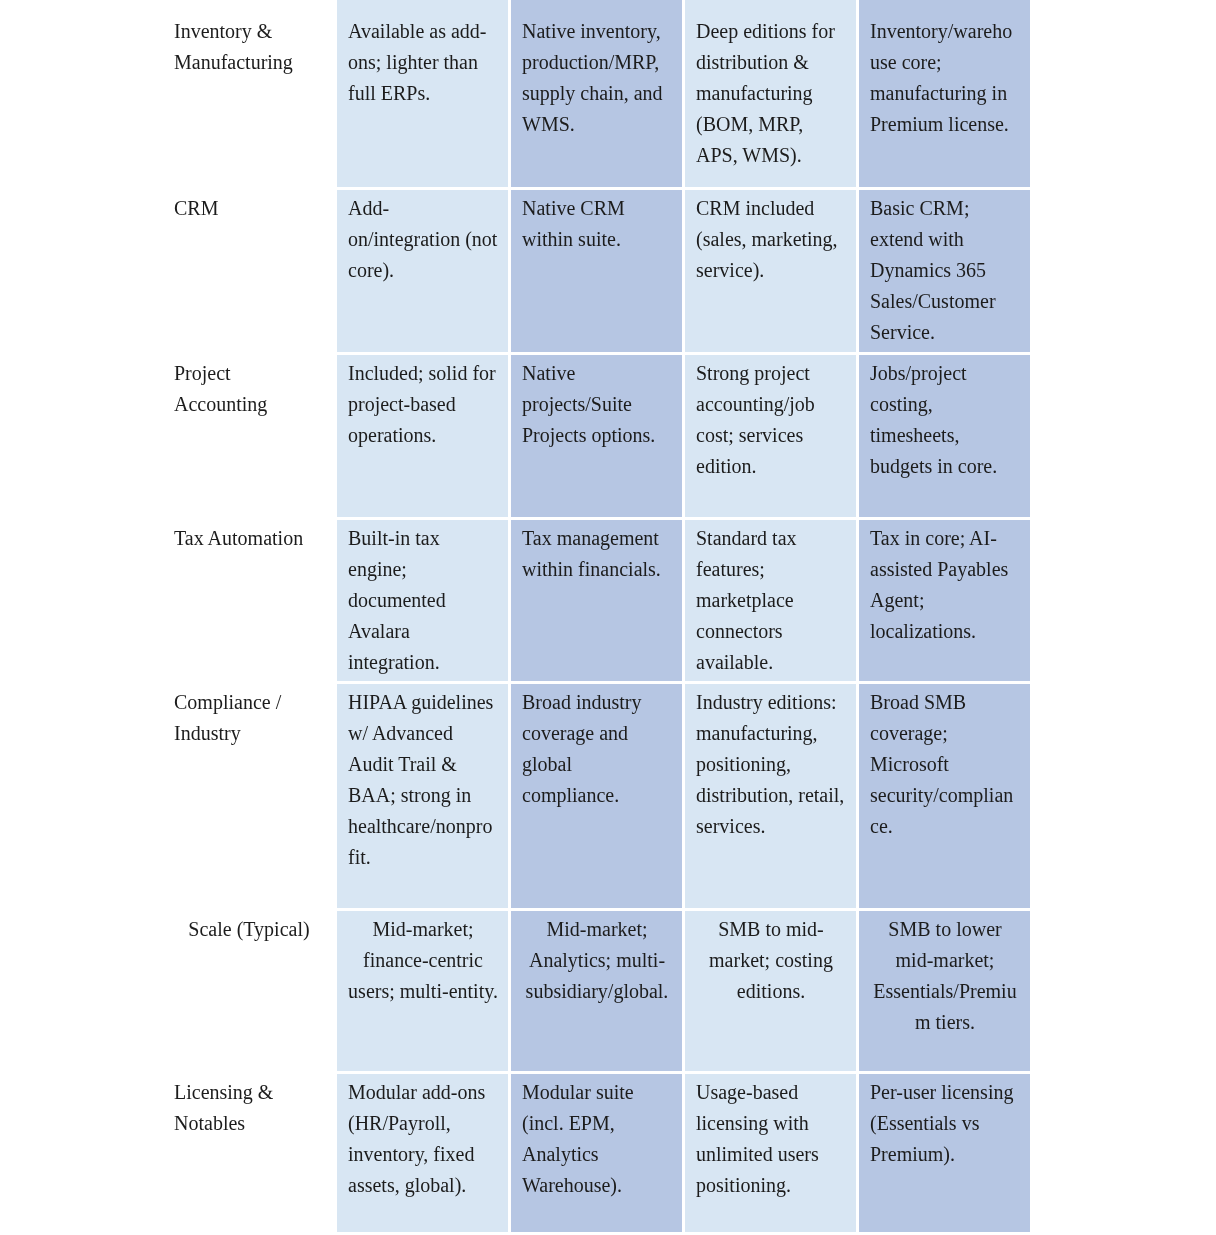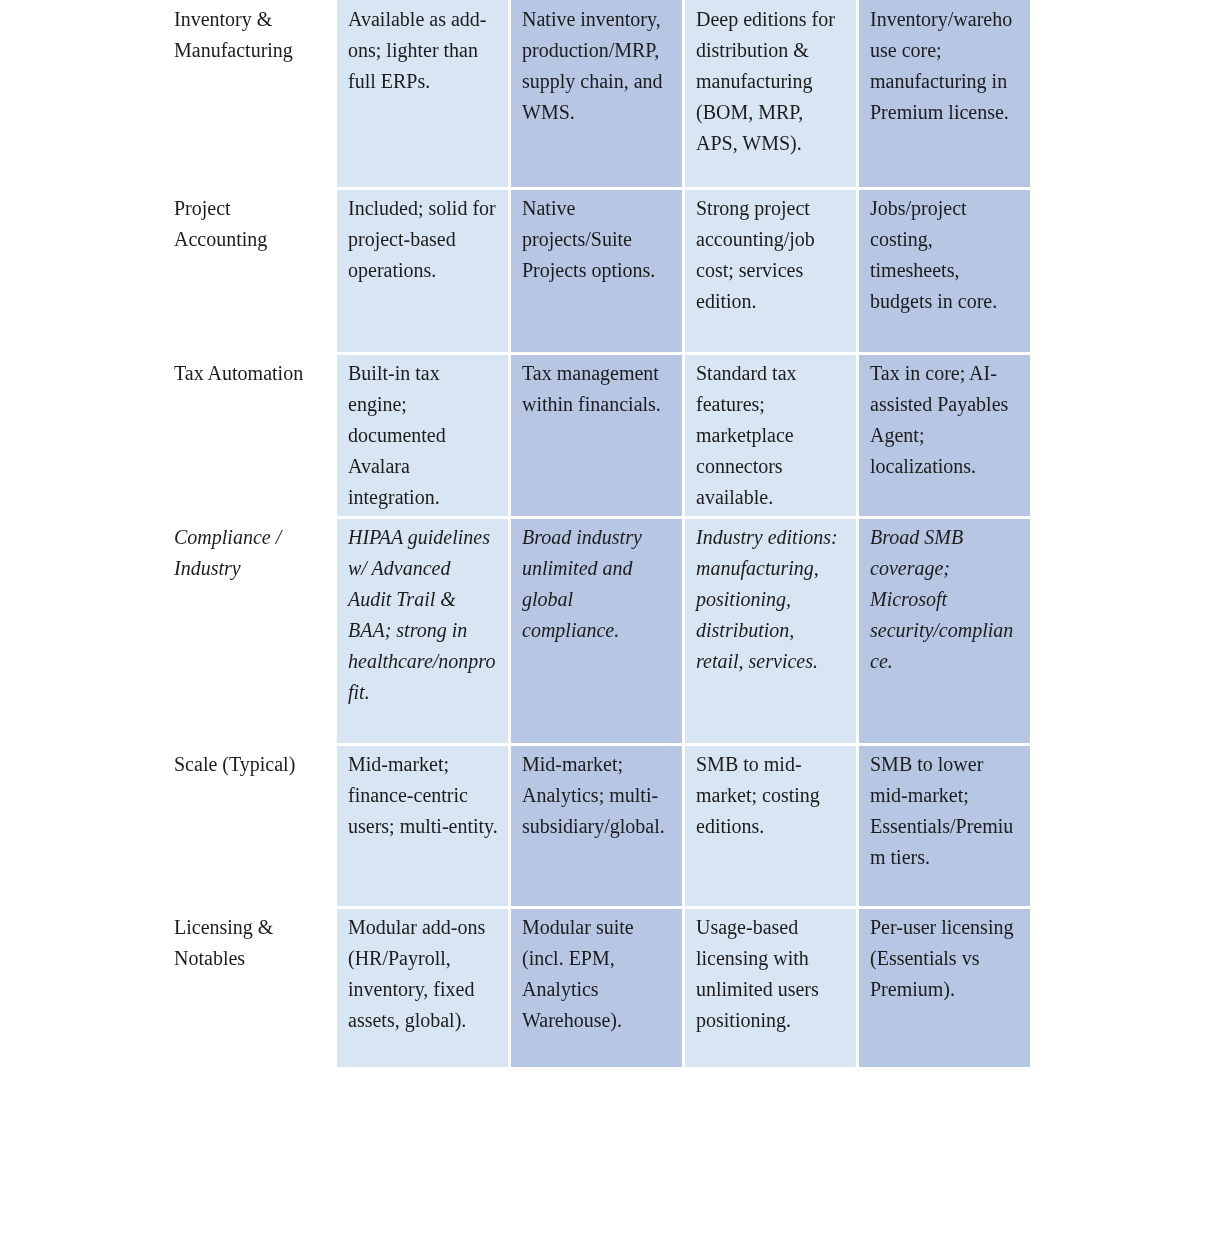--- a/index.html
+++ b/index.html
@@ -27,26 +27,26 @@
     vertical-align: top;
     font-size: 20px;
     line-height: 31px;
     padding: 3px 10px 0 11px;
     overflow-wrap: break-word;
     word-break: break-word;
   }
   td.label-cell { background: transparent; }
   td.band-light { background: var(--band-light, #d8e6f3); margin-top: 9px; }
   td.band-dark  { background: var(--band-dark,  #b6c6e3); }
-  tr.r1 td { height: 187px; padding-top: 4px; }
+  tr.r1 td { height: 187px; padding-top: 16px; }
   tr.r2 td { height: 162px; }
   tr.r3 td { height: 162px; }
   tr.r4 td { height: 161px; }
-  tr.r5 td { height: 224px; font-style: italic; }
-  tr.r6 td { height: 160px; }
+  tr.r5 td { height: 224px; }
+  tr.r6 td { height: 160px; text-align: center; }
   tr.r7 td { height: 158px; }
 </style>
 </head>
 <body style="color: rgb(28, 28, 28); background: rgb(255, 255, 255);">
 
 <table class="compare">
   <colgroup>
     <col>
       <col>
       <col>
@@ -54,38 +54,45 @@
       <col>
   </colgroup>
   <tbody>
     <tr class="r1">
       <td class="label-cell">Inventory &amp; Manufacturing</td>
       <td class="band-light">Available as add-ons; lighter than full ERPs.</td>
       <td class="band-dark">Native inventory, production/MRP, supply chain, and WMS.</td>
       <td class="band-light">Deep editions for distribution &amp; manufacturing (BOM, MRP, APS, WMS).</td>
       <td class="band-dark">Inventory/warehouse core; manufacturing in Premium license.</td>
     </tr>
+    <tr class="r2">
+      <td class="label-cell">CRM</td>
+      <td class="band-light">Add-on/integration (not core).</td>
+      <td class="band-dark">Native CRM within suite.</td>
+      <td class="band-light">CRM included (sales, marketing, service).</td>
+      <td class="band-dark">Basic CRM; extend with Dynamics 365 Sales/Customer Service.</td>
+    </tr>
     <tr class="r3">
       <td class="label-cell">Project Accounting</td>
       <td class="band-light">Included; solid for project-based operations.</td>
       <td class="band-dark">Native projects/Suite Projects options.</td>
       <td class="band-light">Strong project accounting/job cost; services edition.</td>
       <td class="band-dark">Jobs/project costing, timesheets, budgets in core.</td>
     </tr>
     <tr class="r4">
       <td class="label-cell">Tax Automation</td>
       <td class="band-light">Built-in tax engine; documented Avalara integration.</td>
       <td class="band-dark">Tax management within financials.</td>
       <td class="band-light">Standard tax features; marketplace connectors available.</td>
       <td class="band-dark">Tax in core; AI-assisted Payables Agent; localizations.</td>
     </tr>
     <tr class="r5">
       <td class="label-cell">Compliance / Industry</td>
       <td class="band-light">HIPAA guidelines w/ Advanced Audit Trail &amp; BAA; strong in healthcare/nonprofit.</td>
-      <td class="band-dark">Broad industry unlimited and global compliance.</td>
+      <td class="band-dark">Broad industry coverage and global compliance.</td>
       <td class="band-light">Industry editions: manufacturing, positioning, distribution, retail, services.</td>
       <td class="band-dark">Broad SMB coverage; Microsoft security/compliance.</td>
     </tr>
     <tr class="r6">
       <td class="label-cell">Scale (Typical)</td>
       <td class="band-light">Mid-market; finance-centric users; multi-entity.</td>
       <td class="band-dark">Mid-market; Analytics; multi-subsidiary/global.</td>
       <td class="band-light">SMB to mid-market; costing editions.</td>
       <td class="band-dark">SMB to lower mid-market; Essentials/Premium tiers.</td>
     </tr>

